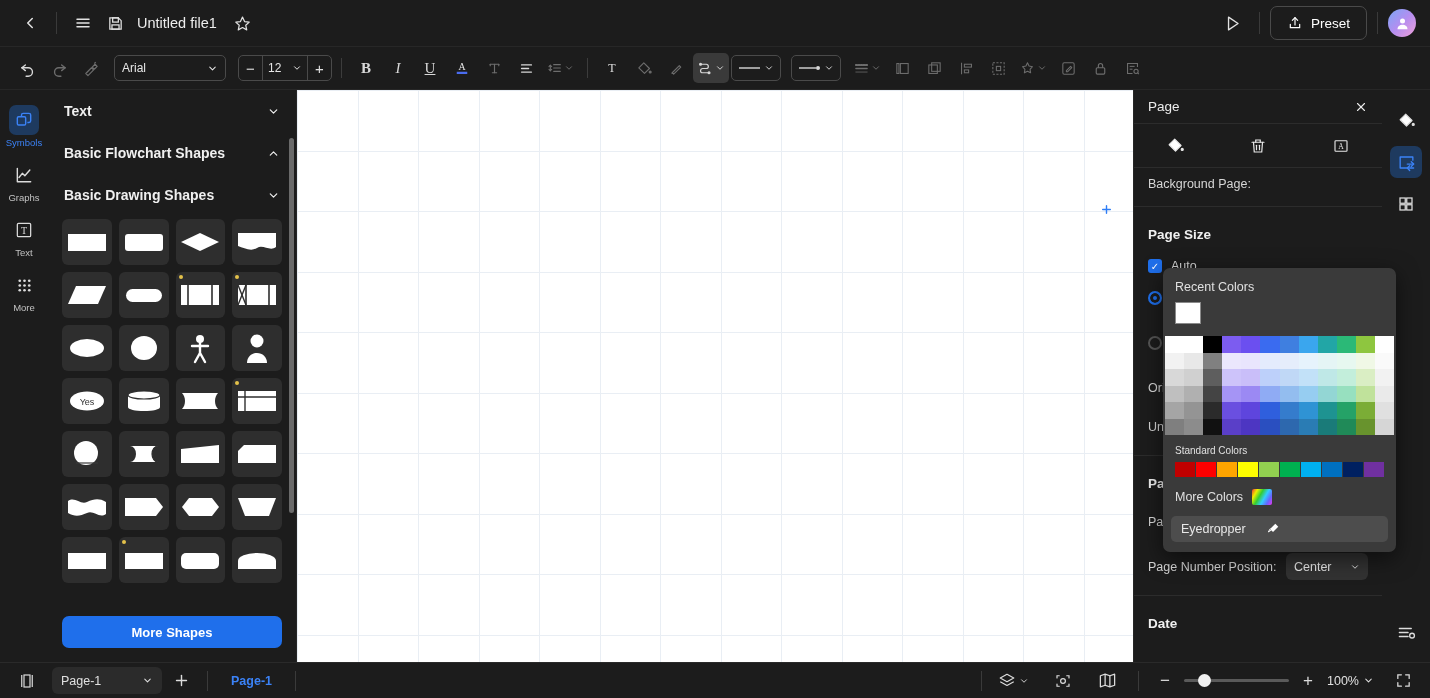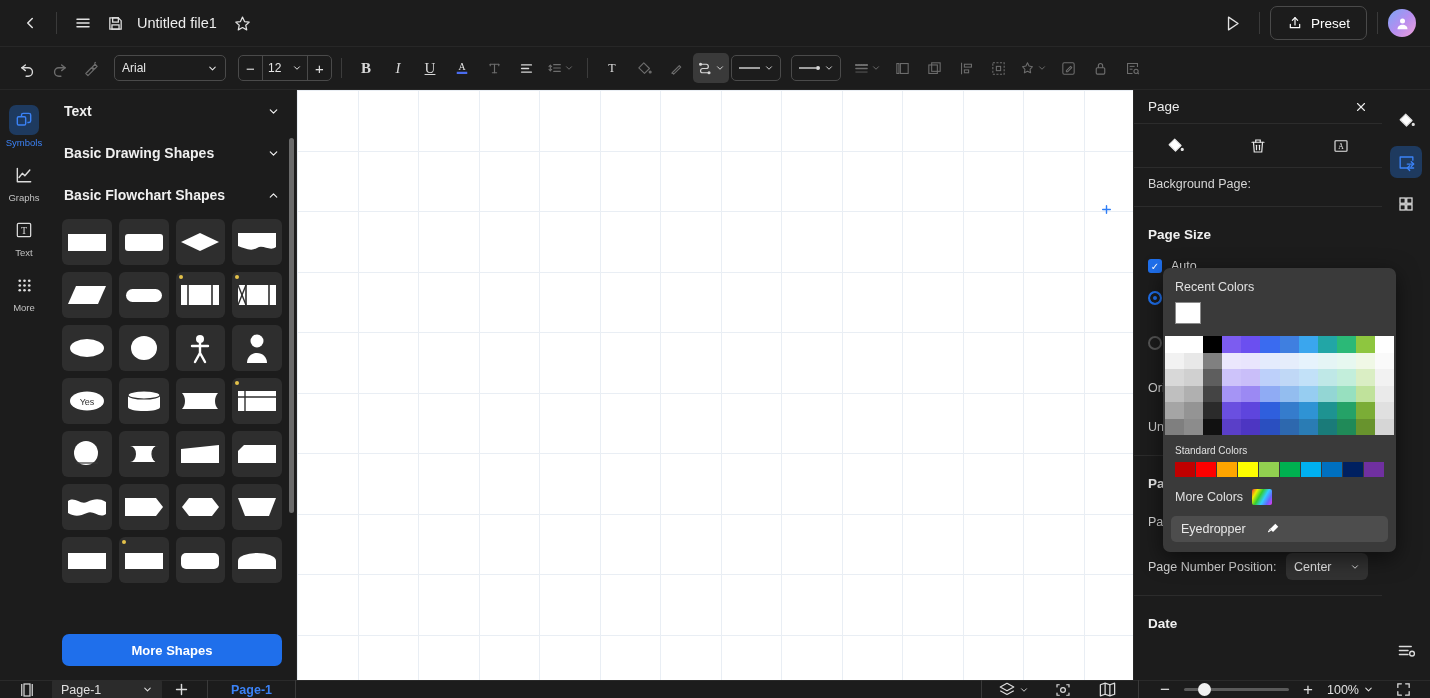--- a/index.html
+++ b/index.html
@@ -192,21 +192,21 @@
   .cp-more { display: flex; align-items: center; gap: 9px; padding: 12px 12px 0; font-size: 12.5px; color: #e0e0e0; cursor: pointer; }
   .rainbow { width: 20px; height: 16px; background: linear-gradient(120deg,#e33,#ee0,#3c3,#3cf,#66f,#e3e); border-radius:2px; }
   .cp-eyedrop {
     margin: 11px 8px 0; height: 26px; background: #4d4d4d; border-radius: 5px;
     display: flex; align-items: center; gap: 20px; padding: 0 10px; font-size: 12.5px;
     color: #e8e8e8; cursor: pointer;
   }
 
   
   .statusbar {
-    height: 18px; background: #1c1c1c; flex: none; display: flex; align-items: center;
+    height: 36px; background: #1c1c1c; flex: none; display: flex; align-items: center;
     padding: 0 12px; gap: 4px; border-top: 1px solid #2a2a2a;
   }
   .sb-btn { width: 30px; height: 28px; display: flex; align-items: center; justify-content: center;
             border-radius: 5px; cursor: pointer; color: #dcdcdc; }
   .page-select {
     width: 110px; height: 27px; background: #2b2b2b; border-radius: 6px; display: flex;
     align-items: center; justify-content: space-between; padding: 0 9px; font-size: 12.5px;
     color: #e0e0e0; cursor: pointer; margin-left: 6px;
   }
   .page-tab { font-size: 12.5px; color: #3b82f6; font-weight: bold; padding: 0 12px; cursor: pointer; }
@@ -518,29 +518,29 @@
     <div class="shapes-panel">
 
       <div class="shape-scroll">
         <div class="sec-head">
           <span>Text</span>
           <svg width="13" height="13" viewBox="0 0 24 24" fill="none" stroke="currentColor" stroke-width="2.2" stroke-linecap="round" stroke-linejoin="round">
               <polyline points="6 9 12 15 18 9"></polyline>
             </svg>
         </div>
         <div class="sec-head">
+          <span>Basic Flowchart Shapes</span>
+          <svg width="13" height="13" viewBox="0 0 24 24" fill="none" stroke="currentColor" stroke-width="2.2" stroke-linecap="round" stroke-linejoin="round">
+              <polyline points="18 15 12 9 6 15"></polyline>
+            </svg>
+        </div>
+        <div class="sec-head">
           <span>Basic Drawing Shapes</span>
           <svg width="13" height="13" viewBox="0 0 24 24" fill="none" stroke="currentColor" stroke-width="2.2" stroke-linecap="round" stroke-linejoin="round">
               <polyline points="6 9 12 15 18 9"></polyline>
-            </svg>
-        </div>
-        <div class="sec-head">
-          <span>Basic Flowchart Shapes</span>
-          <svg width="13" height="13" viewBox="0 0 24 24" fill="none" stroke="currentColor" stroke-width="2.2" stroke-linecap="round" stroke-linejoin="round">
-              <polyline points="18 15 12 9 6 15"></polyline>
             </svg>
         </div>
 
         <div class="shape-grid">
 
           <div class="shape-cell">
               <svg width="44" height="30" viewBox="0 0 44 30">
                 <rect x="3" y="7" width="38" height="17" fill="#fff"></rect>
               </svg>
             </div>

